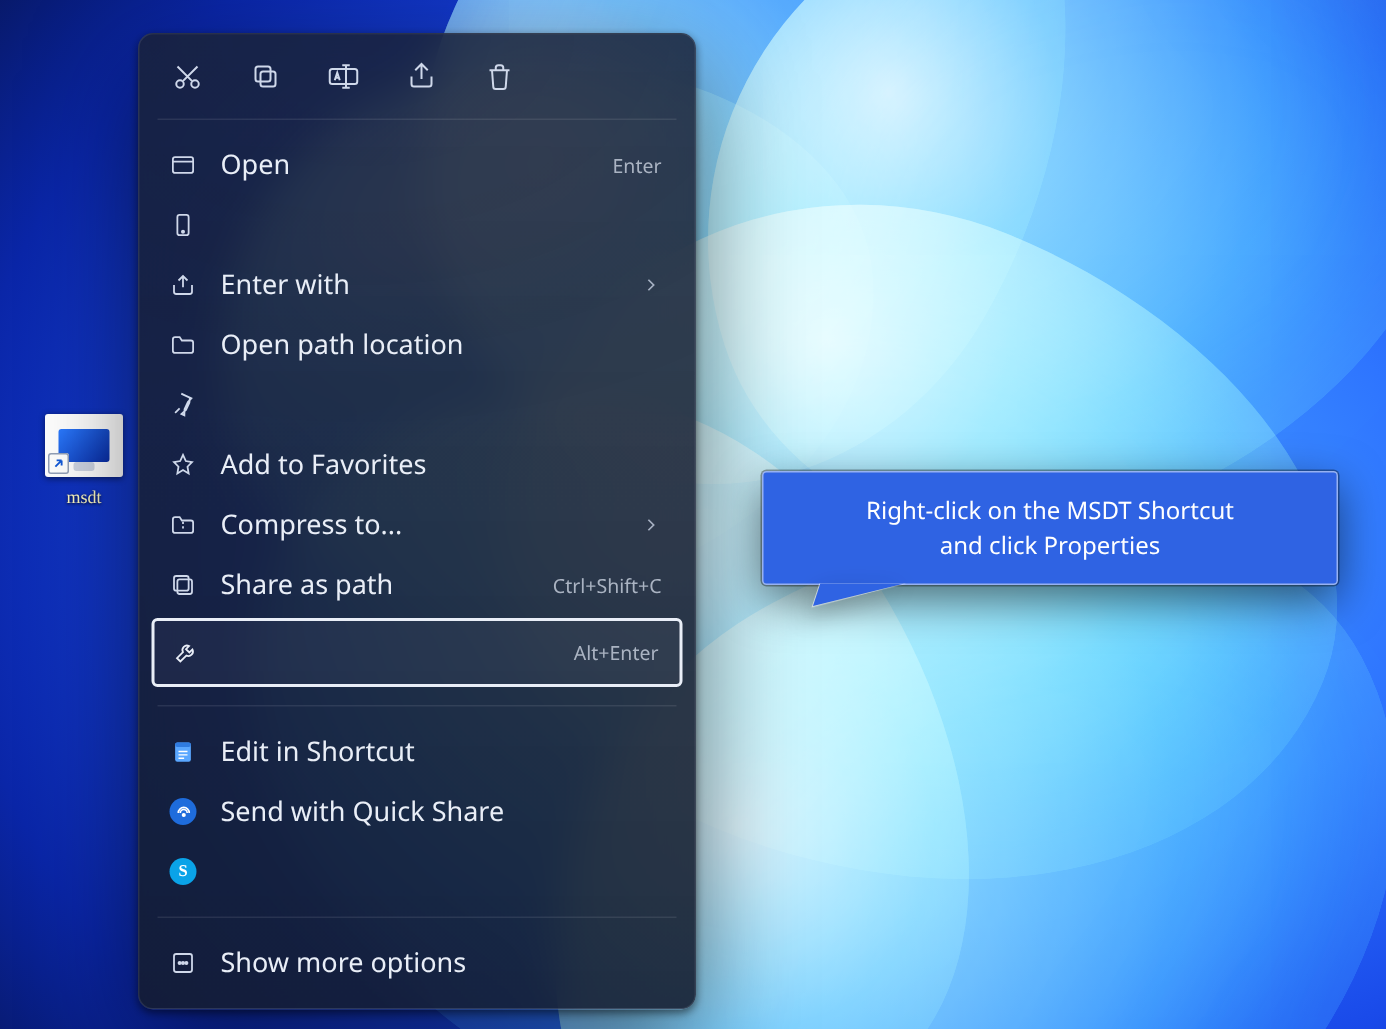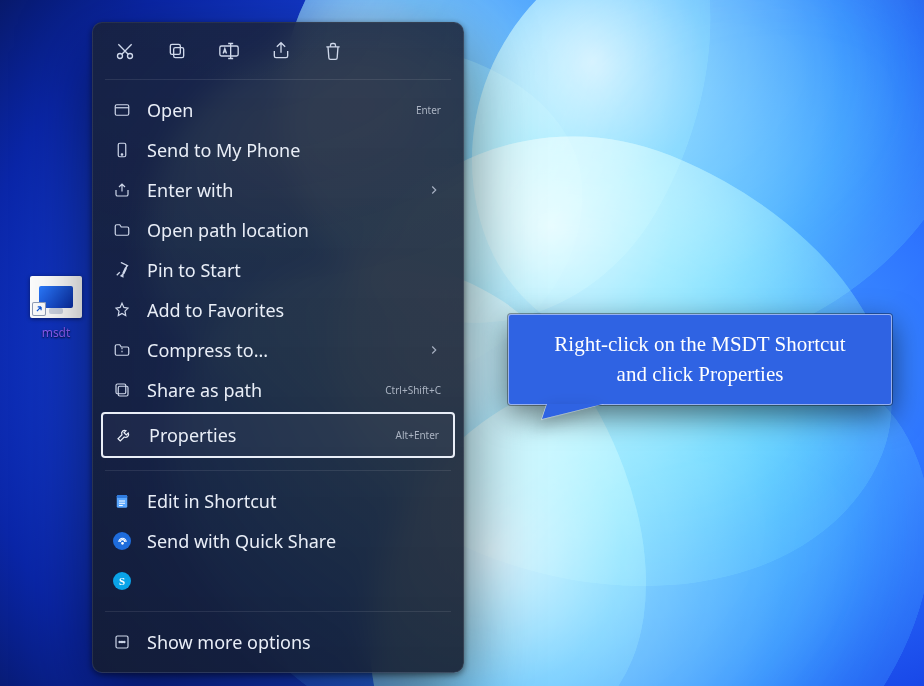--- a/index.html
+++ b/index.html
@@ -75,22 +75,23 @@
   .shortcut-arrow {
     position: absolute; left: 2px; bottom: 2px;
     width: 14px; height: 14px; background:#fff;
     border-radius: 2px;
     display:flex;align-items:center;justify-content:center;
     box-shadow: 0 0 0 1px #93a0b8 inset;
   }
   .shortcut-arrow svg { display:block; }
   .shortcut-label {
     font-size: 12px;
-    color: #8b5cf6;
+    color: #fef9c3;
     text-shadow: 0 1px 2px rgba(0,0,0,.9);
+    font-family: Liberation Serif, serif;
   }
 
   
   .context-menu {
     position: absolute;
     left: 92px;
     top: 22px;
     width: 372px;
     background: rgba(24,32,50,.92);
     background:
@@ -116,21 +117,21 @@
     display: flex;
     align-items: center;
     height: 40px;
     padding: 0 14px 0 10px;
     border-radius: 6px;
     cursor: pointer;
     position: relative;
   }
   .cm-item .ico { width: 22px; height: 22px; display:flex; align-items:center; justify-content:center; margin-right: 14px; flex:none; }
   .cm-item .lbl { font-size: 18px; flex: 1 1 auto; }
-  .cm-item .accel { font-size: 10px; color: #aab3c2; margin-left:auto; }
+  .cm-item .accel { font-size: 13px; color: #aab3c2; margin-left:auto; }
   .cm-item .chev { margin-left:auto; opacity:.75; }
   .cm-item.highlight {
     border: 2px solid #e9eef7;
     height: 46px;
     margin: 2px 0;
     border-radius: 4px;
     background: rgba(255,255,255,.04);
   }
 
   
@@ -138,27 +139,26 @@
 
   
   .callout {
     position: absolute;
     right: 32px;
     top: 314px;
     width: 384px;
     padding: 14px 18px;
     background: #2f63e3;
     color: #fff;
-    font-size: 21px;
+    font-size: 16px;
     line-height: 1.45;
     text-align: center;
     border: 1px solid rgba(255,255,255,.5);
     border-radius: 3px;
     box-shadow: 0 10px 30px rgba(0,0,0,.55), 0 0 0 1px rgba(0,0,0,.35);
-    font-family: Liberation Serif, serif;
   }
   .callout::before,
   .callout::after {
     content: "";
     position: absolute;
     top: 100%;
   }
   
   .callout::before {
     left: 32px;
@@ -257,21 +257,20 @@
       <span class="accel">Enter</span>
     </div>
 
     <div class="cm-item">
       <span class="ico">
         <svg width="18" height="18" viewBox="0 0 24 24" fill="none" stroke="#cfd8ea" stroke-width="1.6">
           <rect x="7" y="3" width="10" height="18" rx="2"></rect>
             <circle cx="12" cy="18" r="1" fill="#cfd8ea"></circle>
         </svg>
       </span>
-      <span class="lbl">Send to My Phone</span>
     </div>
 
     <div class="cm-item">
       <span class="ico">
         <svg width="18" height="18" viewBox="0 0 24 24" fill="none" stroke="#cfd8ea" stroke-width="1.6">
           <path d="M4 12v6a2 2 0 0 0 2 2h12a2 2 0 0 0 2-2v-6"></path>
             <path d="M12 4v10M8 8l4-4 4 4"></path>
         </svg>
       </span>
       <span class="lbl">Enter with</span>
@@ -292,21 +291,20 @@
       <span class="lbl">Open path location</span>
     </div>
 
     <div class="cm-item">
       <span class="ico">
         <svg width="18" height="18" viewBox="0 0 24 24" fill="none" stroke="#cfd8ea" stroke-width="1.6">
           <path d="M15 3l6 6-4 2-5 5-2 5-2-2 5-2 5-5 2-4-6-6 1 1z" transform="rotate(-20 12 12)"></path>
           <path d="M5 19l4-4"></path>
         </svg>
       </span>
-      <span class="lbl">Pin to Start</span>
     </div>
 
     <div class="cm-item">
       <span class="ico">
         <svg width="18" height="18" viewBox="0 0 24 24" fill="none" stroke="#cfd8ea" stroke-width="1.6">
           <path d="M12 3l2.5 5.5L20 9.5l-4 4 1 6-5-3-5 3 1-6-4-4 5.5-1L12 3z"></path>
         </svg>
       </span>
       <span class="lbl">Add to Favorites</span>
     </div>
@@ -336,21 +334,20 @@
       <span class="lbl">Share as path</span>
       <span class="accel">Ctrl+Shift+C</span>
     </div>
 
     <div class="cm-item highlight">
       <span class="ico">
         <svg width="18" height="18" viewBox="0 0 24 24" fill="none" stroke="#e9eef7" stroke-width="1.6">
           <path d="M14.7 6.3a4 4 0 0 0-5.4 5.4L4 17l3 3 5.3-5.3a4 4 0 0 0 5.4-5.4L15 12l-3-3 2.7-2.7z"></path>
         </svg>
       </span>
-      <span class="lbl">Properties</span>
       <span class="accel">Alt+Enter</span>
     </div>
   </div>
 
   <div class="cm-sep"></div>
 
   <div class="cm-menu">
     <div class="cm-item">
       <span class="ico">
         <svg width="18" height="18" viewBox="0 0 24 24" fill="none">

